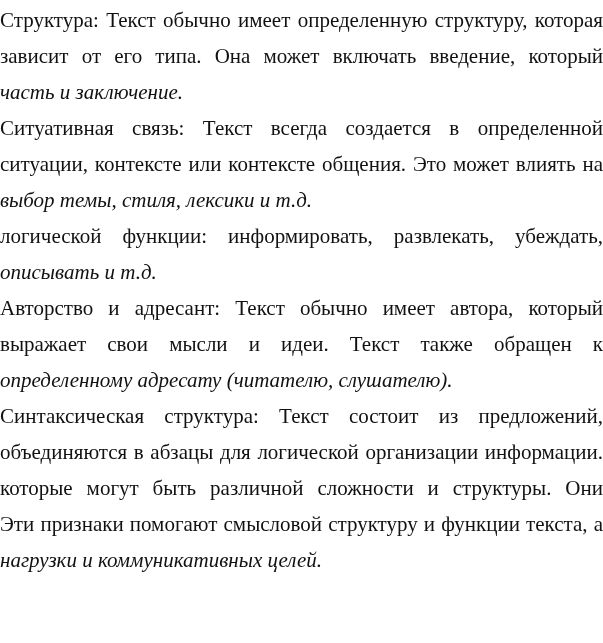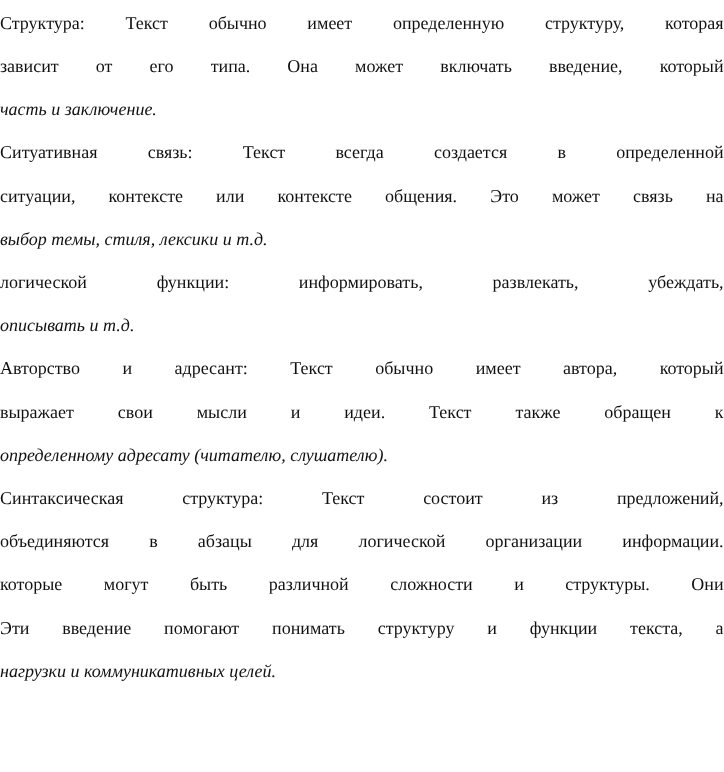--- a/index.html
+++ b/index.html
@@ -16,21 +16,21 @@
     .page {
       position: absolute;
       left: 0;
       top: 2px;
       width: 603px;
     }
     .para {
       margin: 0;
       padding: 0;
       font-family: "Liberation Serif", "DejaVu Serif", serif;
-      font-size: 15px;
+      font-size: 21px;
       line-height: 36px;
       color: #111111;
     }
     .line {
       display: block;
       height: 36px;
       white-space: nowrap;
       text-align: justify;
       text-align-last: justify;
     }
@@ -45,21 +45,21 @@
 <div class="page">
 
   <p class="para">
     <span class="line">Структура: Текст обычно имеет определенную структуру, которая</span>
     <span class="line">зависит от его типа. Она может включать введение, который</span>
     <span class="line last">часть и заключение.</span>
   </p>
 
   <p class="para">
     <span class="line">Ситуативная связь: Текст всегда создается в определенной</span>
-    <span class="line">ситуации, контексте или контексте общения. Это может связь на</span>
+    <span class="line">ситуации, контексте или контексте общения. Это может влиять на</span>
     <span class="line last">выбор темы, стиля, лексики и т.д.</span>
   </p>
 
   <p class="para">
     <span class="line">логической функции: информировать, развлекать, убеждать,</span>
     <span class="line last">описывать и т.д.</span>
   </p>
 
   <p class="para">
     <span class="line">Авторство и адресант: Текст обычно имеет автора, который</span>
@@ -67,17 +67,17 @@
     <span class="line last">определенному адресату (читателю, слушателю).</span>
   </p>
 
   <p class="para">
     <span class="line">Синтаксическая структура: Текст состоит из предложений,</span>
     <span class="line">объединяются в абзацы для логической организации информации.</span>
     <span class="line">которые могут быть различной сложности и структуры. Они</span>
   </p>
 
   <p class="para">
-    <span class="line">Эти введение помогают понимать структуру и функции текста, а</span>
+    <span class="line">Эти признаки помогают смысловой структуру и функции текста, а</span>
     <span class="line last">нагрузки и коммуникативных целей.</span>
   </p>
 
 </div>
 
 </body></html>

